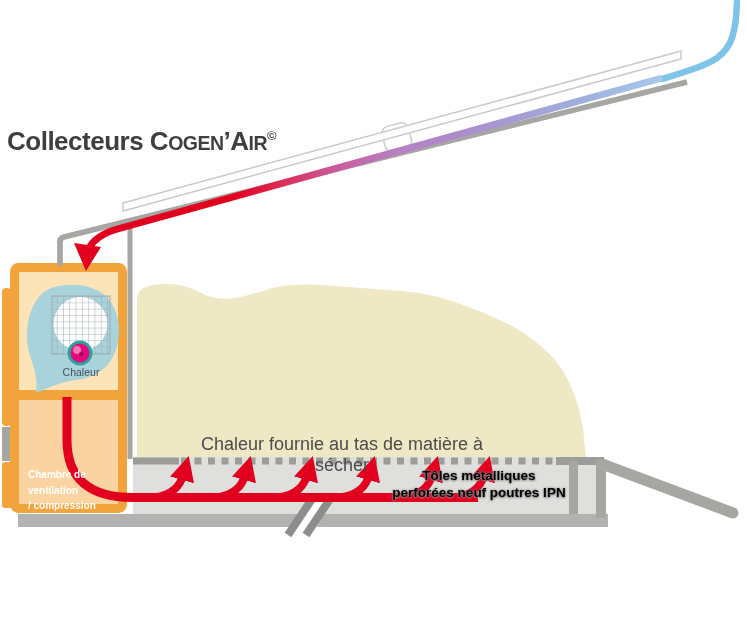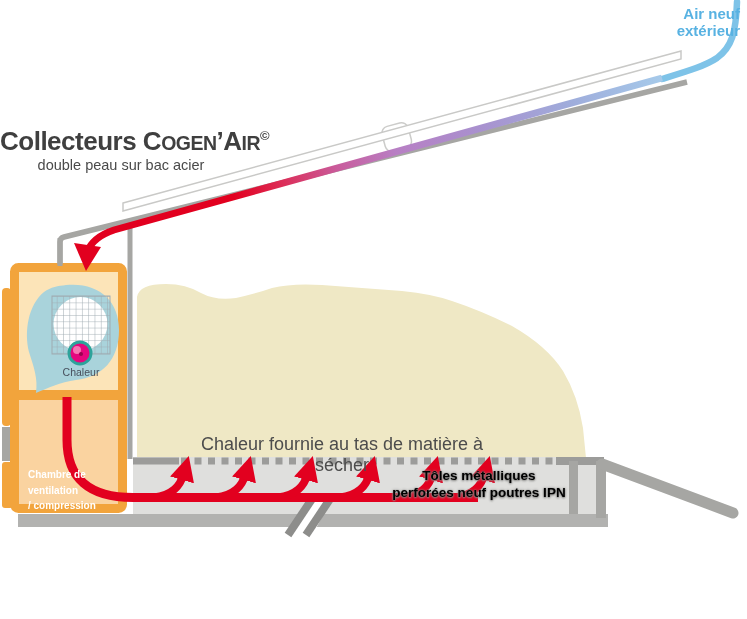--- a/index.html
+++ b/index.html
@@ -9,21 +9,21 @@
     --pile:#EFE8C5; --tblue:#A9D3DB; --fan-pink:#E5077E; --fan-ring:#2DA39B;
     --text-dark:#3F3F3F; --text-mid:#4C4C4C;
   }
   html,body{margin:0;padding:0;background:#fff;}
   .stage{position:relative;width:747px;height:619px;background:#fff;overflow:hidden;
          font-family:"Liberation Sans",sans-serif;}
   .stage svg{position:absolute;left:0;top:0;}
   .txt{position:absolute;}
   .air-label{top:5px;right:7px;text-align:right;color:var(--label-blue);
              font-size:15px;font-weight:bold;line-height:17px;}
-  .title-block{left:0;top:127px;width:242px;text-align:center;color:var(--text-dark);}
+  .title-block{left:7px;top:127px;width:242px;text-align:center;color:var(--text-dark);}
   .title-line{font-weight:bold;font-size:26px;line-height:28px;letter-spacing:-0.5px;white-space:nowrap;}
   .title-line .sc{font-size:19.5px;text-transform:uppercase;}
   .title-line .cp{font-size:13px;vertical-align:super;line-height:0;}
   .subtitle{font-size:14.5px;color:#4A4A4A;margin-top:0px;}
   .turbine-label{left:50px;top:366px;width:62px;text-align:center;font-size:10.5px;color:#474F5C;}
   .chamber-label{left:28px;top:467px;color:#fff;font-weight:bold;font-size:10px;line-height:15.5px;}
   .heat-label{left:183px;top:434px;width:318px;text-align:center;font-size:18px;color:var(--text-mid);}
   .sheets-label{left:358px;top:467px;width:242px;text-align:center;color:#000000;font-weight:bold;
                 font-size:13.5px;line-height:17px;
                 text-shadow:0 0 3px #8a8a88,0 1px 2px #8a8a88,0 0 1px #9a9a98;}
@@ -104,28 +104,23 @@
 
     <path d="M67,397 L67,440 Q67,497.5 133,497.5 L478,497.5" fill="none" style="stroke:var(--red)" stroke-width="9"></path>
     <path d="M154,497.5 C172,495 180,487 184,473" fill="none" style="stroke:var(--red)" stroke-width="8" marker-end="url(#arr)"></path>
     <path d="M216,497.5 C234,495 242,487 246,473" fill="none" style="stroke:var(--red)" stroke-width="8" marker-end="url(#arr)"></path>
     <path d="M278,497.5 C296,495 304,487 308,473" fill="none" style="stroke:var(--red)" stroke-width="8" marker-end="url(#arr)"></path>
     <path d="M340,497.5 C358,495 366,487 370,473" fill="none" style="stroke:var(--red)" stroke-width="8" marker-end="url(#arr)"></path>
     <path d="M403,497.5 C421,495 429,487 433,473" fill="none" style="stroke:var(--red)" stroke-width="8" marker-end="url(#arr)"></path>
     <path d="M455,497.5 C473,495 481,487 485,473" fill="none" style="stroke:var(--red)" stroke-width="8" marker-end="url(#arr)"></path>
   </svg>
 
-  <div class="txt air-label">
-    <div>Air neuf</div>
-    <div>extérieur</div>
-  </div>
 
   <div class="txt title-block">
     <div class="title-line"><span>Collecteurs</span><span> </span><span>C</span><span class="sc">ogen</span><span>’</span><span>A</span><span class="sc">ir</span><span class="cp">©</span></div>
-    <div class="subtitle">double peau sur bac acier</div>
   </div>
 
   <div class="txt turbine-label">Chaleur</div>
 
   <div class="txt chamber-label">
     <div>Chambre de</div>
     <div>ventilation</div>
     <div>/ compression</div>
   </div>
 

